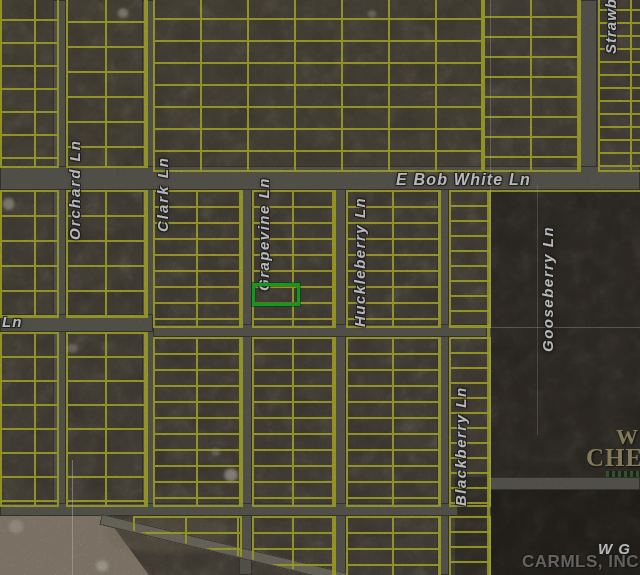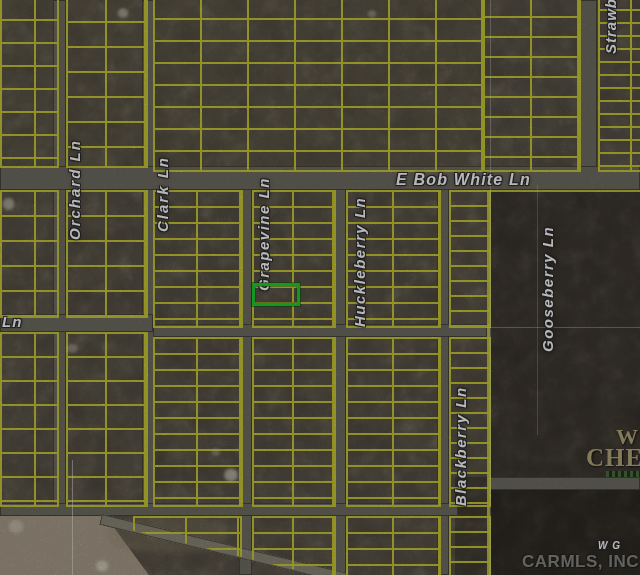--- a/index.html
+++ b/index.html
@@ -51,21 +51,21 @@
   .hlbl{text-align:left;}
   #lbl-bobwhite{left:396px;top:171px;width:166px;font-size:16px;letter-spacing:1.2px;}
   #lbl-westln{left:2px;top:313px;width:30px;letter-spacing:1px;}
   #lbl-orchard{left:66px;top:124px;height:132px;}
   #lbl-clark{left:154px;top:145px;height:97px;}
   #lbl-grapevine{left:255px;top:167px;height:134px;letter-spacing:1.5px;}
   #lbl-huckleberry{left:351px;top:192px;height:140px;letter-spacing:1.5px;}
   #lbl-blackberry{left:452px;top:379px;height:134px;letter-spacing:1.5px;}
   #lbl-gooseberry{left:539px;top:216px;height:146px;letter-spacing:1.5px;}
   #lbl-strawberry{left:602px;top:-68px;height:130px;letter-spacing:1px;}
-  #lbl-wg{left:598px;top:540px;font-size:10px;letter-spacing:1px;}
+  #lbl-wg{left:598px;top:540px;font-size:15px;letter-spacing:1px;}
   
   .subname{
     position:absolute;z-index:7;color:#b6aa7c;font-family:"Liberation Serif",serif;
     font-weight:700;letter-spacing:1px;white-space:nowrap;
     text-shadow:1px 1px 2px rgba(0,0,0,.7);
   }
   #sub-w{left:616px;top:424px;font-size:22px;}
   #sub-cherokee{left:586px;top:444px;font-size:25px;}
   #sub-underline{position:absolute;left:606px;top:471px;width:36px;height:6px;z-index:7;opacity:.85;
     background:repeating-linear-gradient(90deg,#4a7a40 0 3px,#20301d 3px 6px);}

